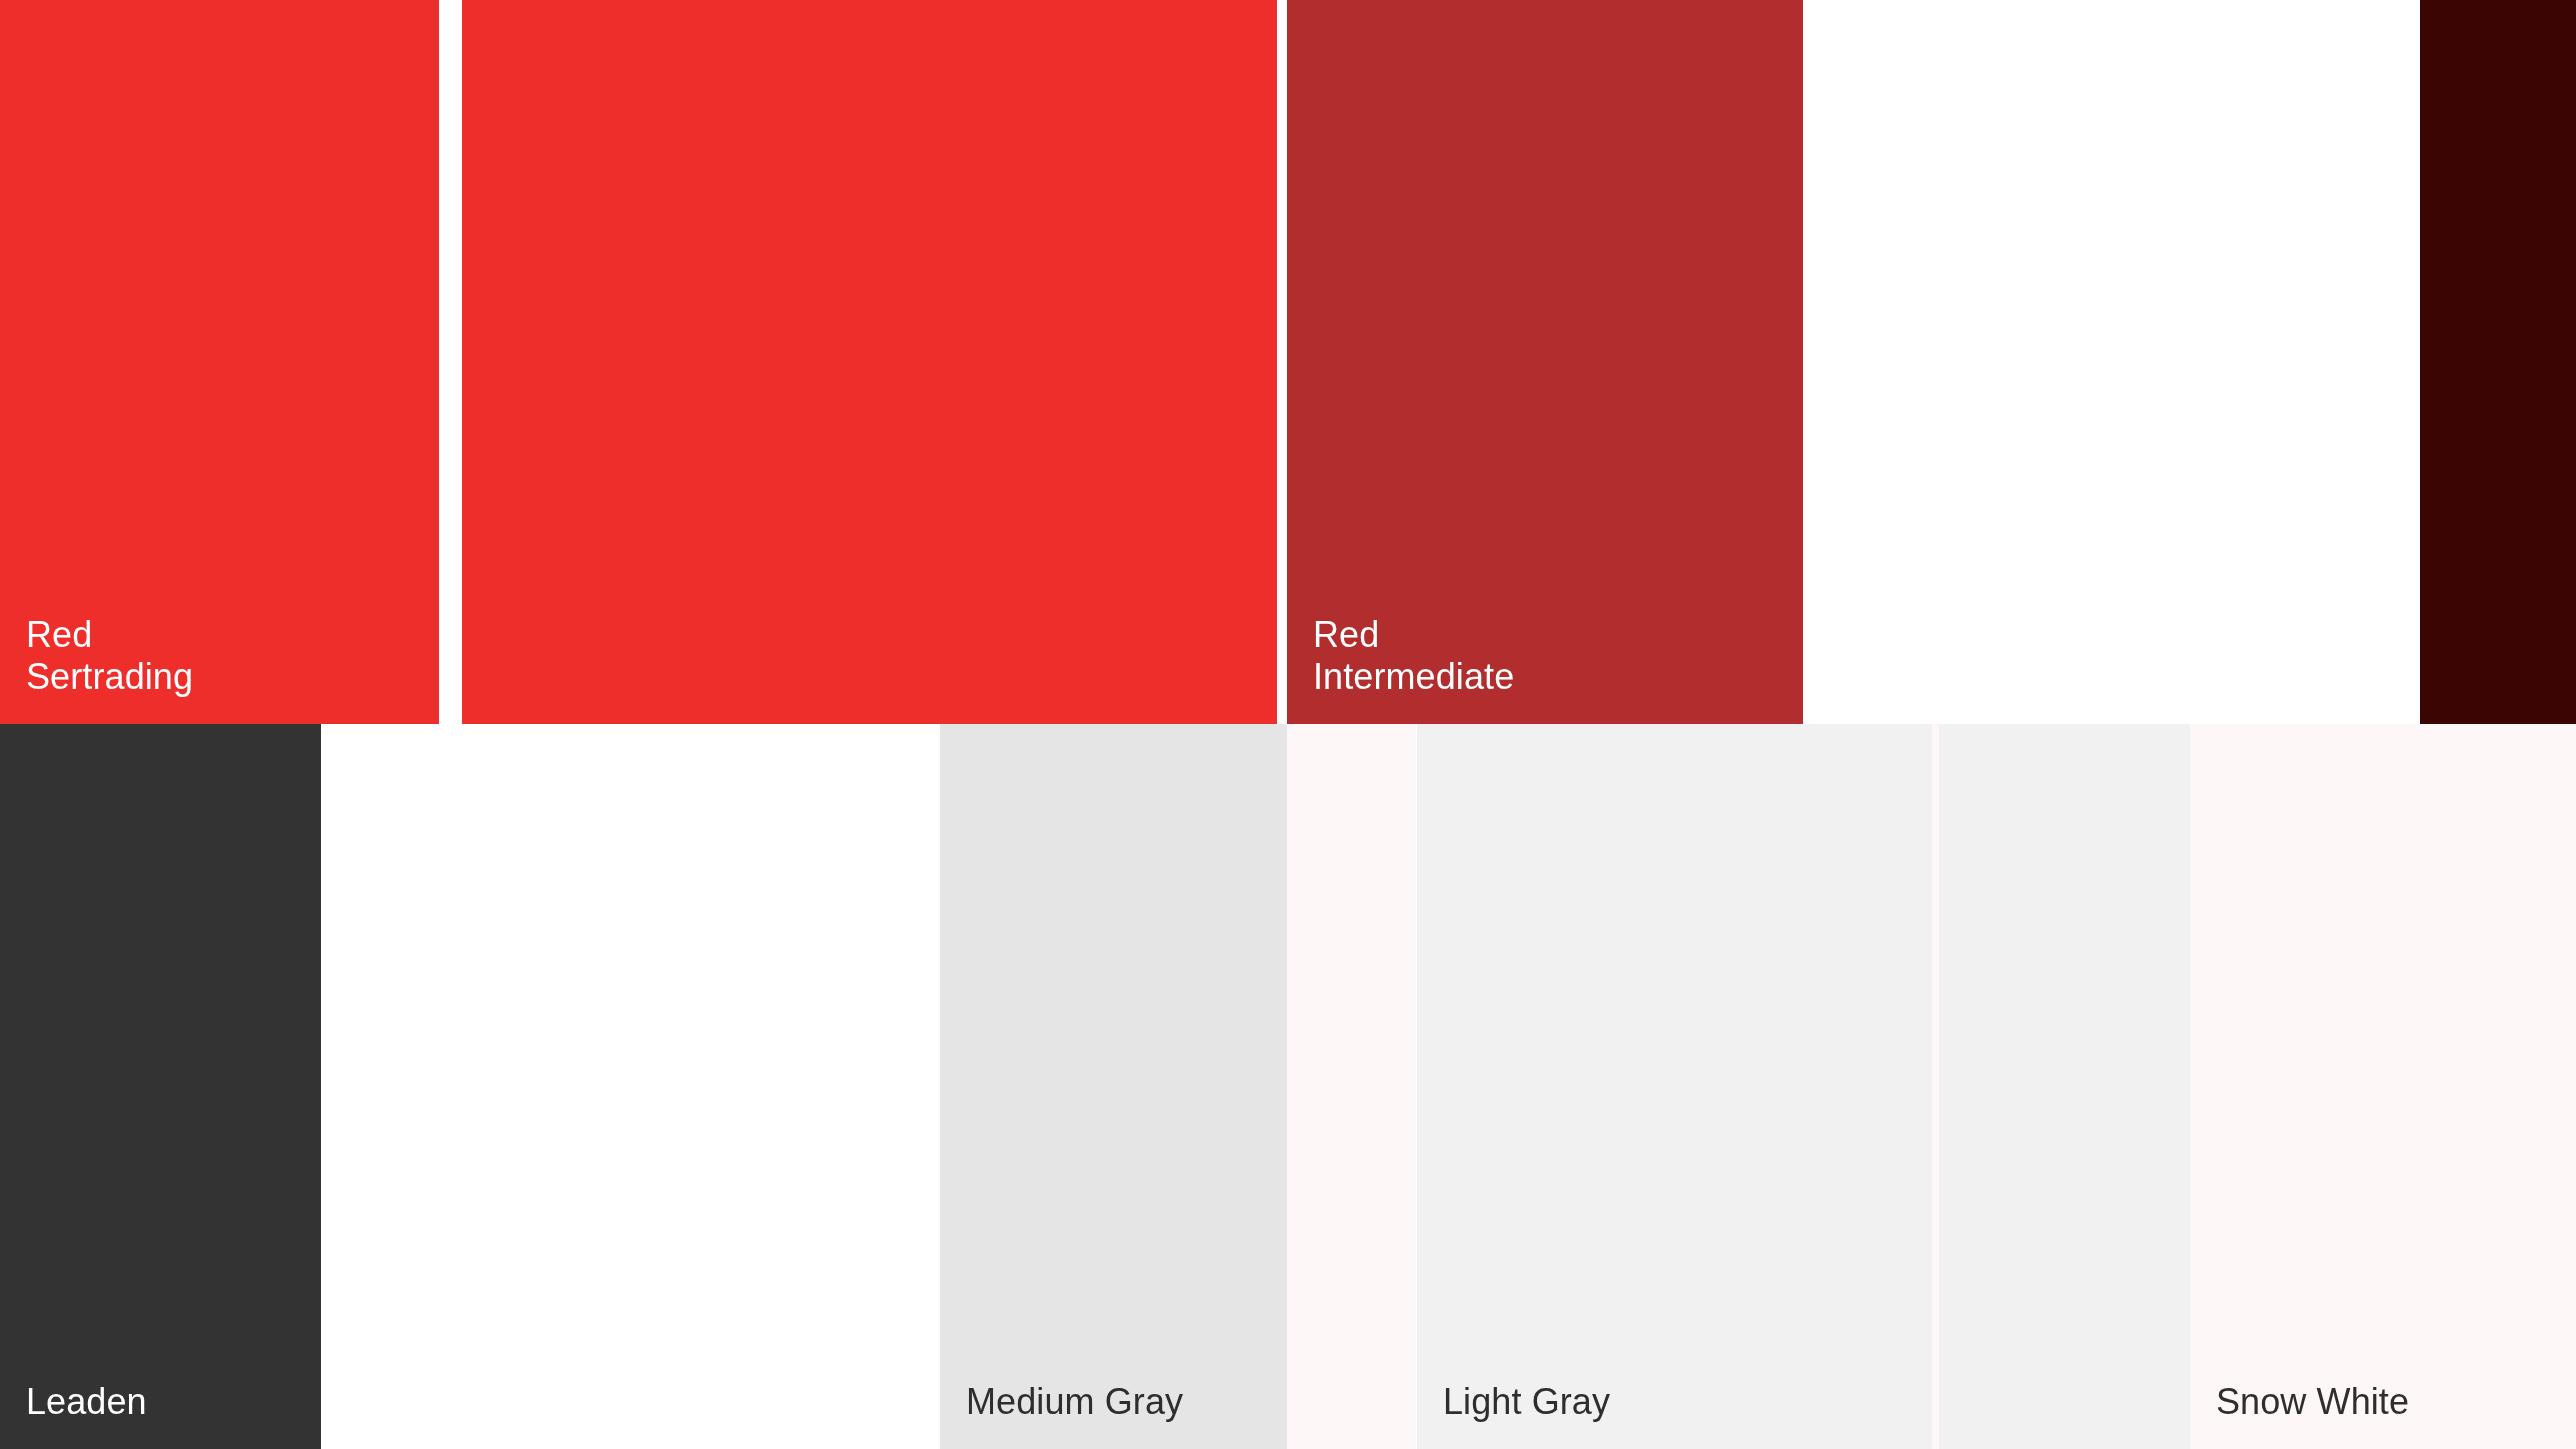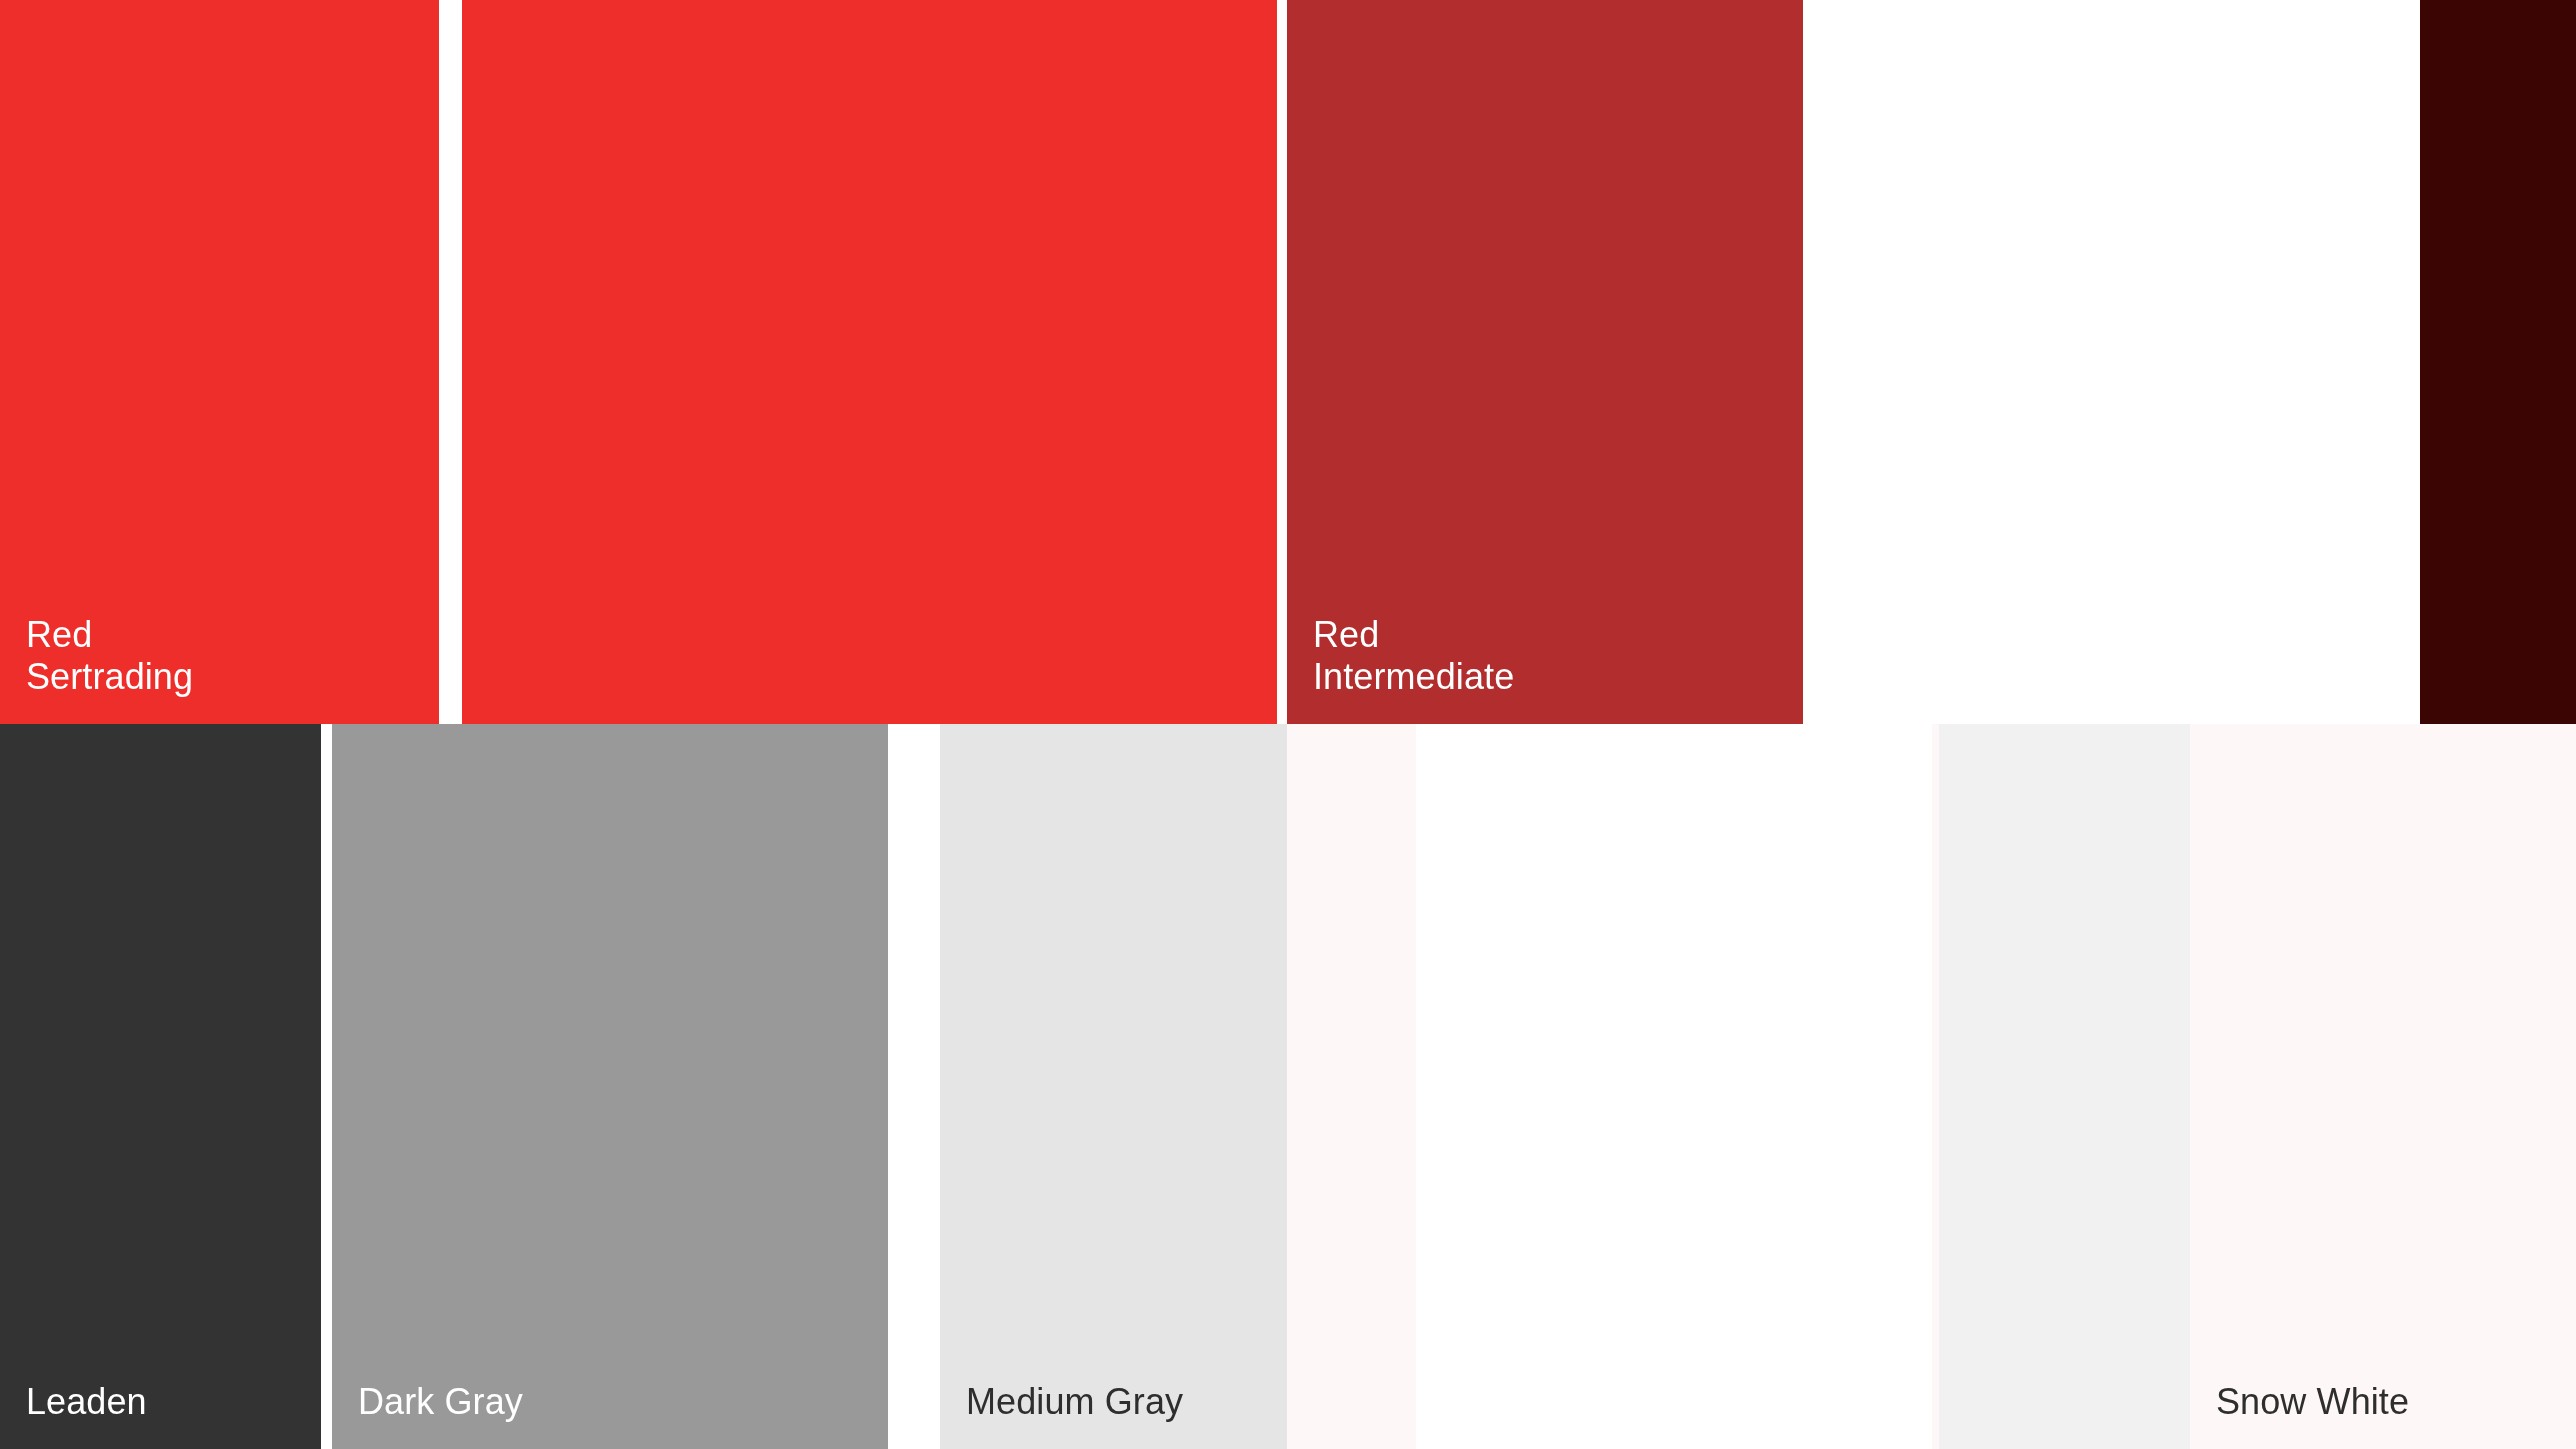--- a/index.html
+++ b/index.html
@@ -51,26 +51,26 @@
     </div>
     <div class="swatch" style="left: 462px; top: 0px; width: 815px; height: 724px; background: rgb(238, 46, 43);"></div>
     <div class="swatch" style="left: 1287px; top: 0px; width: 516px; height: 724px; background: rgb(178, 45, 45);">
       <div class="swatch-label label-light" style="color: rgb(255, 255, 255);">Red
 Intermediate</div>
     </div>
     <div class="swatch" style="left: 2420px; top: 0px; width: 156px; height: 724px; background: rgb(58, 5, 3);"></div>
     <div class="swatch" style="left: 0px; top: 724px; width: 321px; height: 725px; background: rgb(51, 51, 51);">
       <div class="swatch-label label-light" style="color: rgb(255, 255, 255);">Leaden</div>
     </div>
-    <div class="swatch" style="left: 332px; top: 724px; width: 556px; height: 725px; background: rgb(153, 153, 153);">
-      <div class="swatch-label label-light" style="color: rgb(255, 255, 255);">Dark Gray</div>
-    </div>
     <div class="swatch" style="left: 940px; top: 724px; width: 359px; height: 725px; background: rgb(229, 229, 229);">
       <div class="swatch-label label-dark" style="color: rgb(46, 46, 46);">Medium Gray</div>
     </div>
     <div class="swatch" style="left: 1287px; top: 724px; width: 129px; height: 725px; background: rgb(253, 248, 247);"></div>
+    <div class="swatch" style="left: 1417px; top: 724px; width: 515px; height: 725px; background: rgb(241, 241, 241);">
+      <div class="swatch-label label-dark" style="color: rgb(46, 46, 46);">Light Gray</div>
+    </div>
     <div class="swatch" style="left: 1932px; top: 724px; width: 7px; height: 725px; background: rgb(253, 248, 247);"></div>
     <div class="swatch" style="left: 1939px; top: 724px; width: 251px; height: 725px; background: rgb(241, 241, 241);"></div>
     <div class="swatch" style="left: 2190px; top: 724px; width: 386px; height: 725px; background: rgb(253, 248, 247);">
       <div class="swatch-label label-dark" style="color: rgb(46, 46, 46);">Snow White</div>
     </div>
   </div>
 
 
 </body></html>

